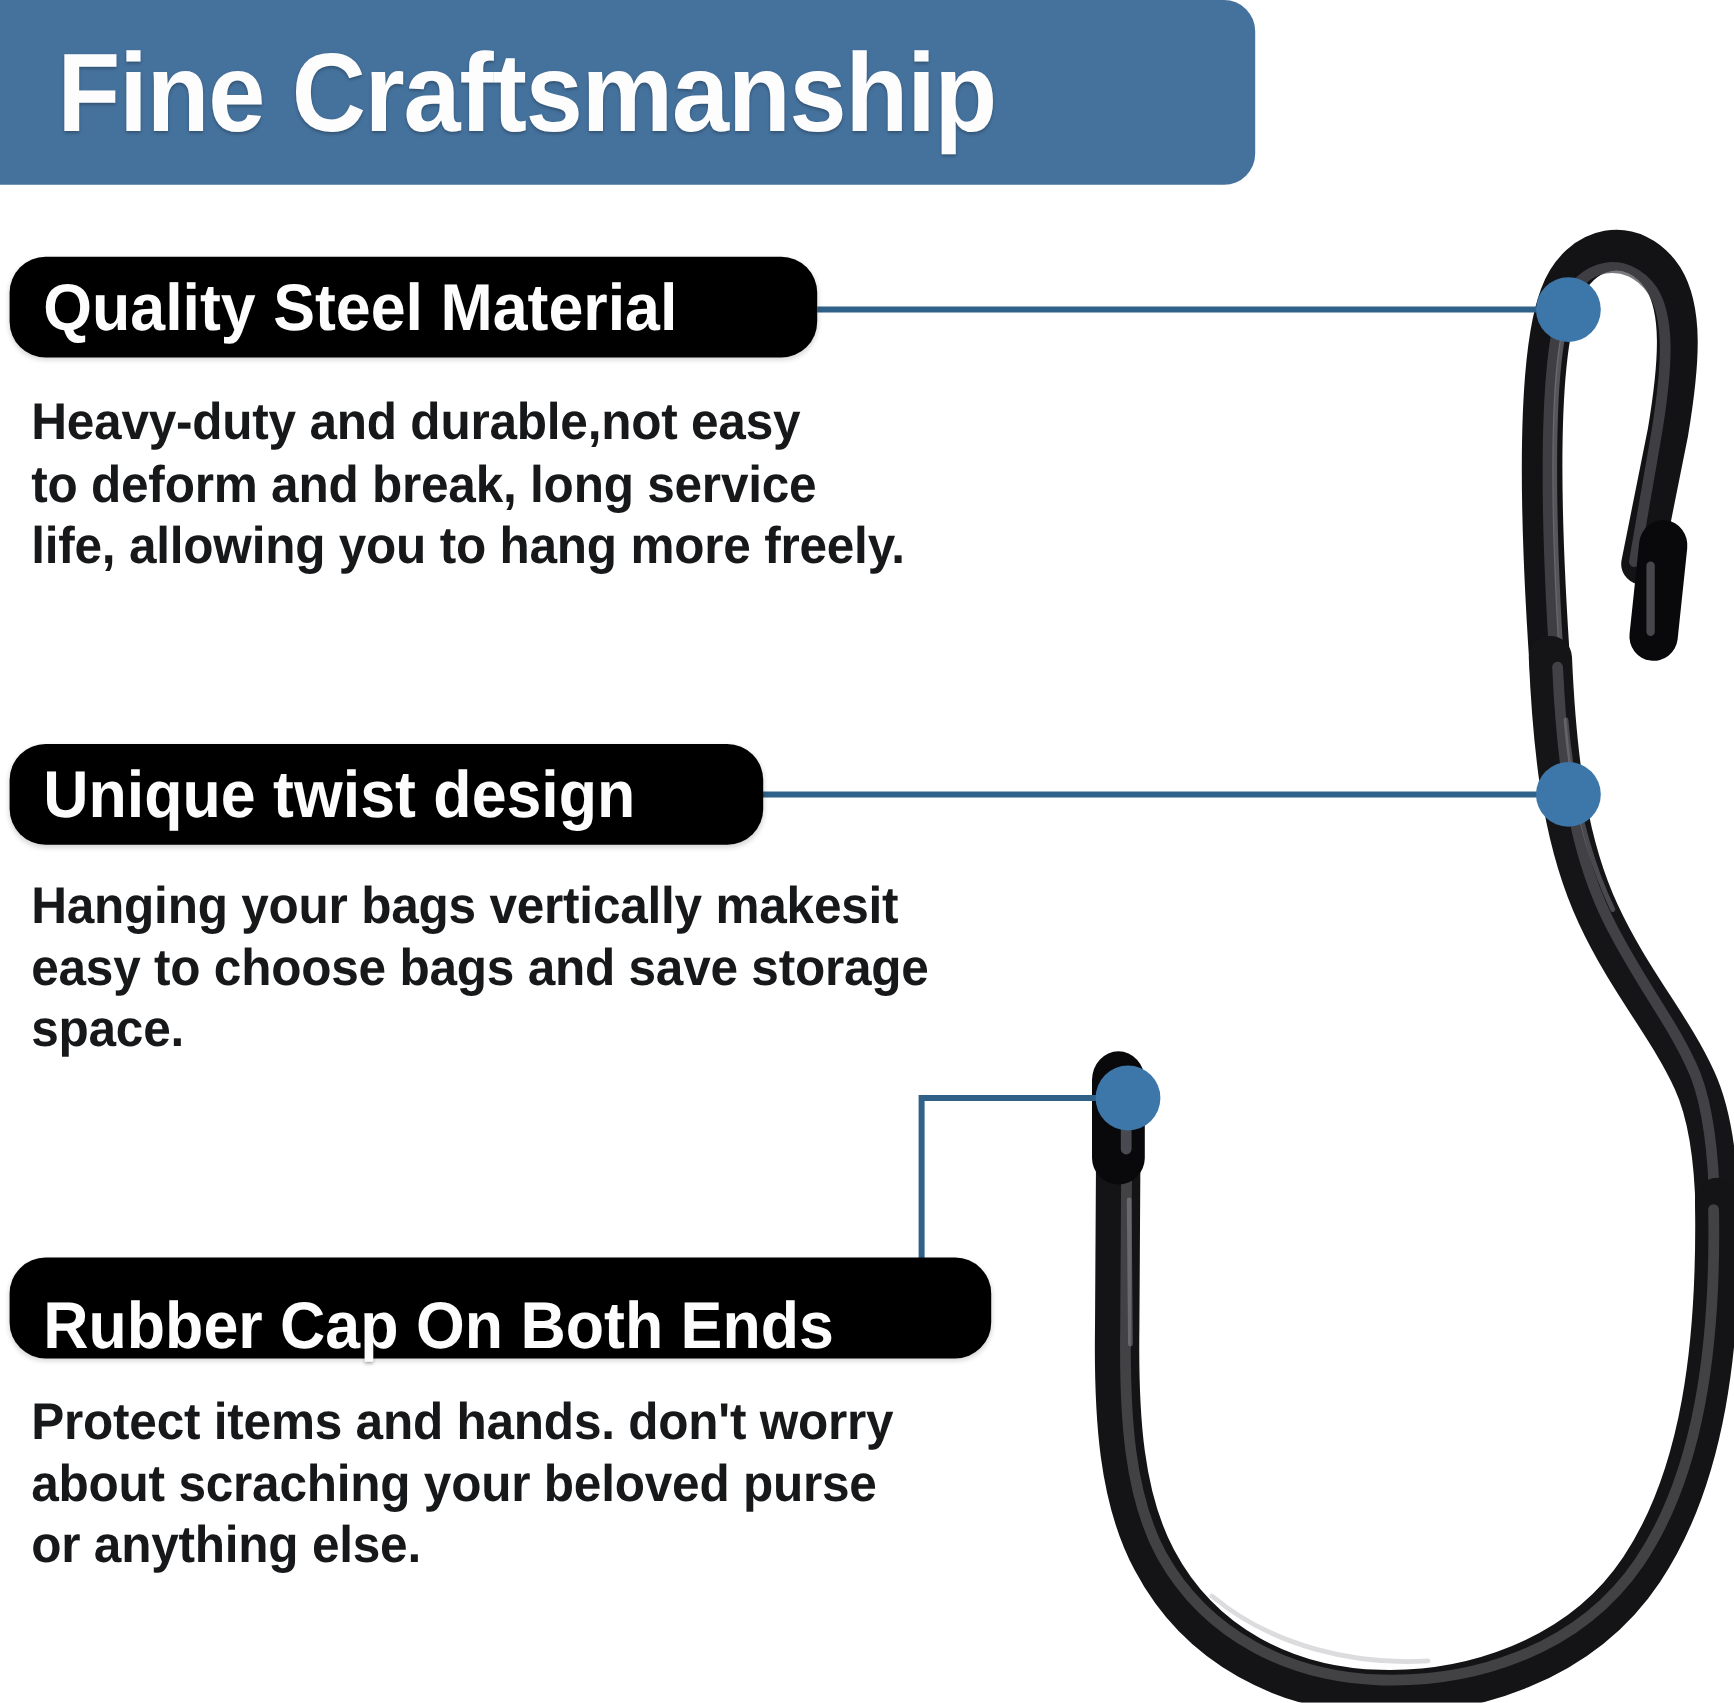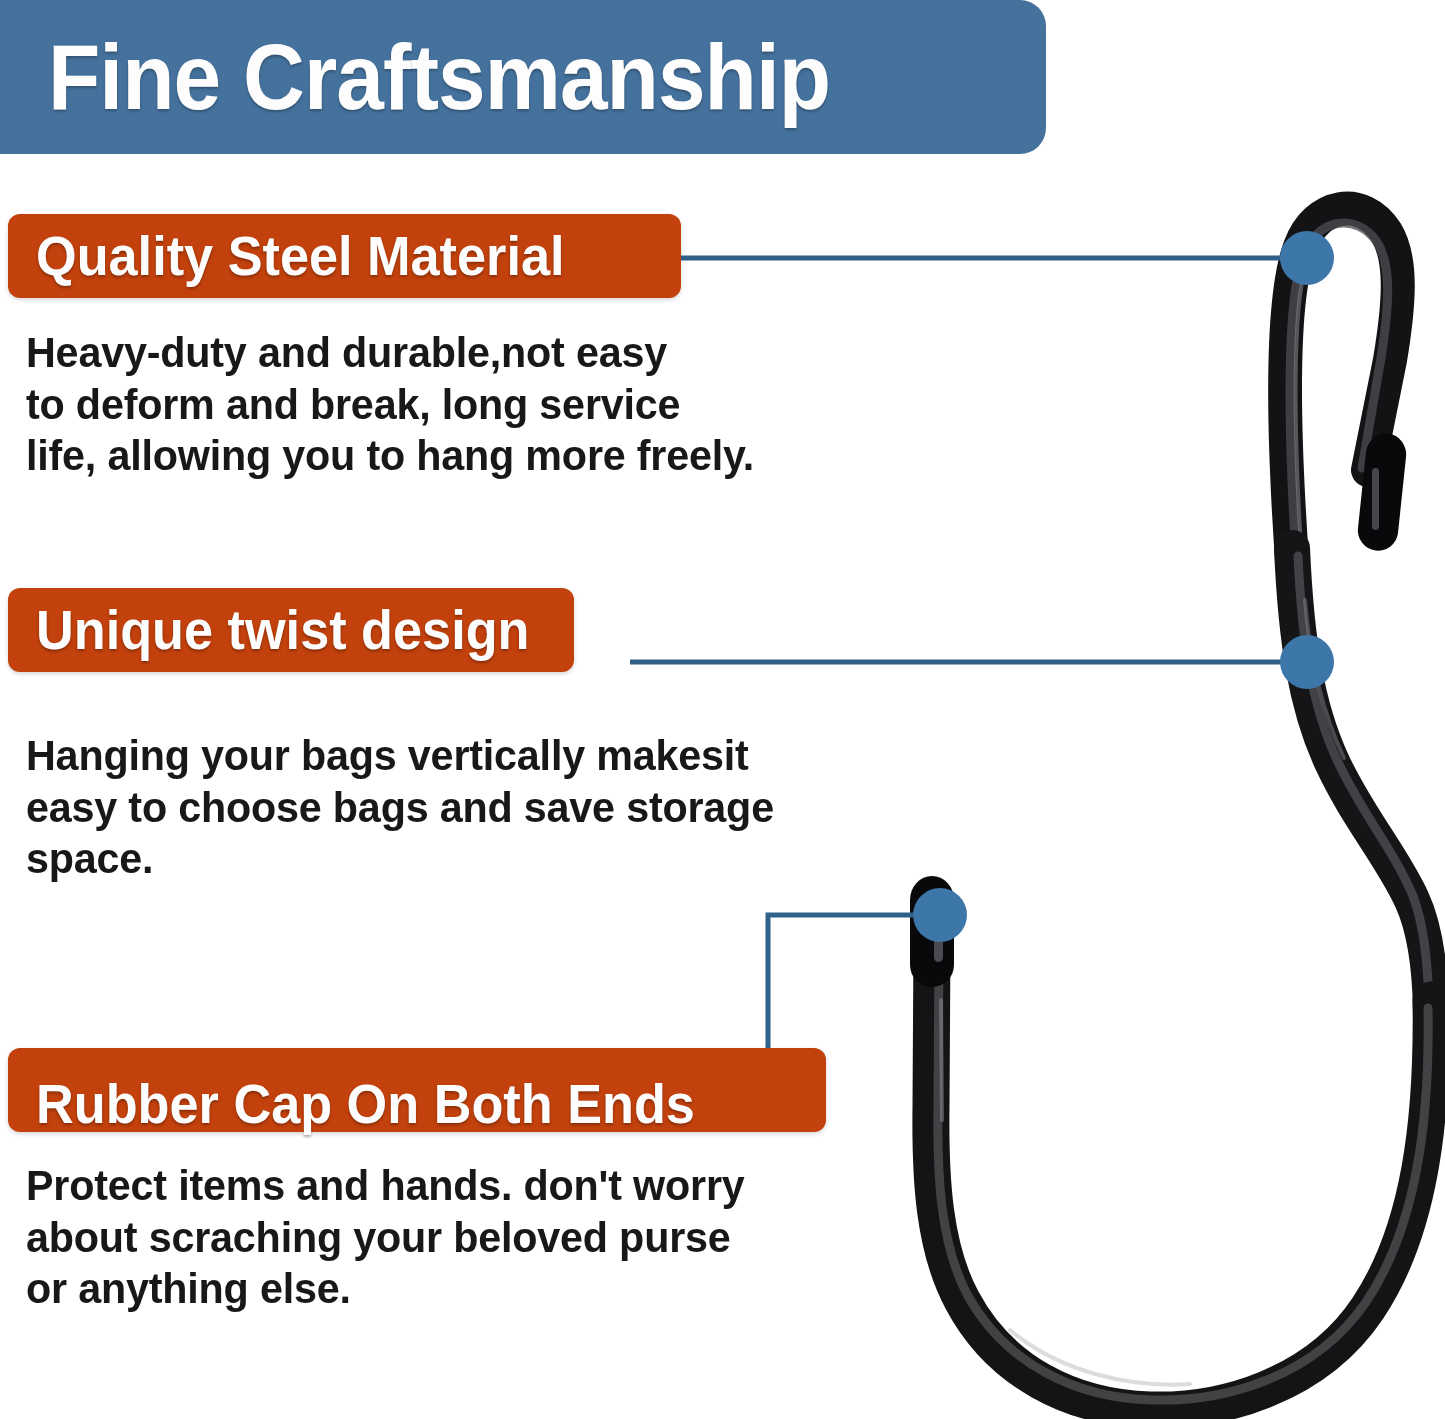--- a/index.html
+++ b/index.html
@@ -41,43 +41,43 @@
     font-family: "Liberation Sans Narrow", "Liberation Sans", sans-serif;
     transform: scaleX(0.92);
     transform-origin: left center;
     white-space: nowrap;
     text-shadow: 0 2px 3px rgba(0,0,0,0.28);
   }
 
   
   .pill {
     position: absolute;
-    background: #c2410c;
-    border-radius: 12px;
+    background: #000000;
+    border-radius: 30px;
     display: flex;
     align-items: center;
     box-sizing: border-box;
     padding: 0 28px;
     height: 84px;
     box-shadow: 0 2px 4px rgba(0,0,0,0.16);
   }
   .pill .pill-text {
     color: #fdfdfd;
     font-size: 55px;
     line-height: 1;
     font-weight: bold;
     font-family: "Liberation Sans Narrow", "Liberation Sans", sans-serif;
     transform: scaleX(0.95);
     transform-origin: left center;
     white-space: nowrap;
     text-shadow: 0 2px 3px rgba(0,0,0,0.3);
   }
 
   #pill-1 { left: 8px;  top: 214px;  width: 673px; }
-  #pill-2 { left: 8px;  top: 588px;  width: 566px; }
+  #pill-2 { left: 8px;  top: 620px;  width: 628px; }
   #pill-3 { left: 8px;  top: 1048px; width: 818px; align-items: flex-end; }
 
   
   .body-text {
     position: absolute;
     color: #16181a;
     font-size: 43px;
     line-height: 1.2;
     font-weight: bold;
     font-family: "Liberation Sans Narrow", "Liberation Sans", sans-serif;

